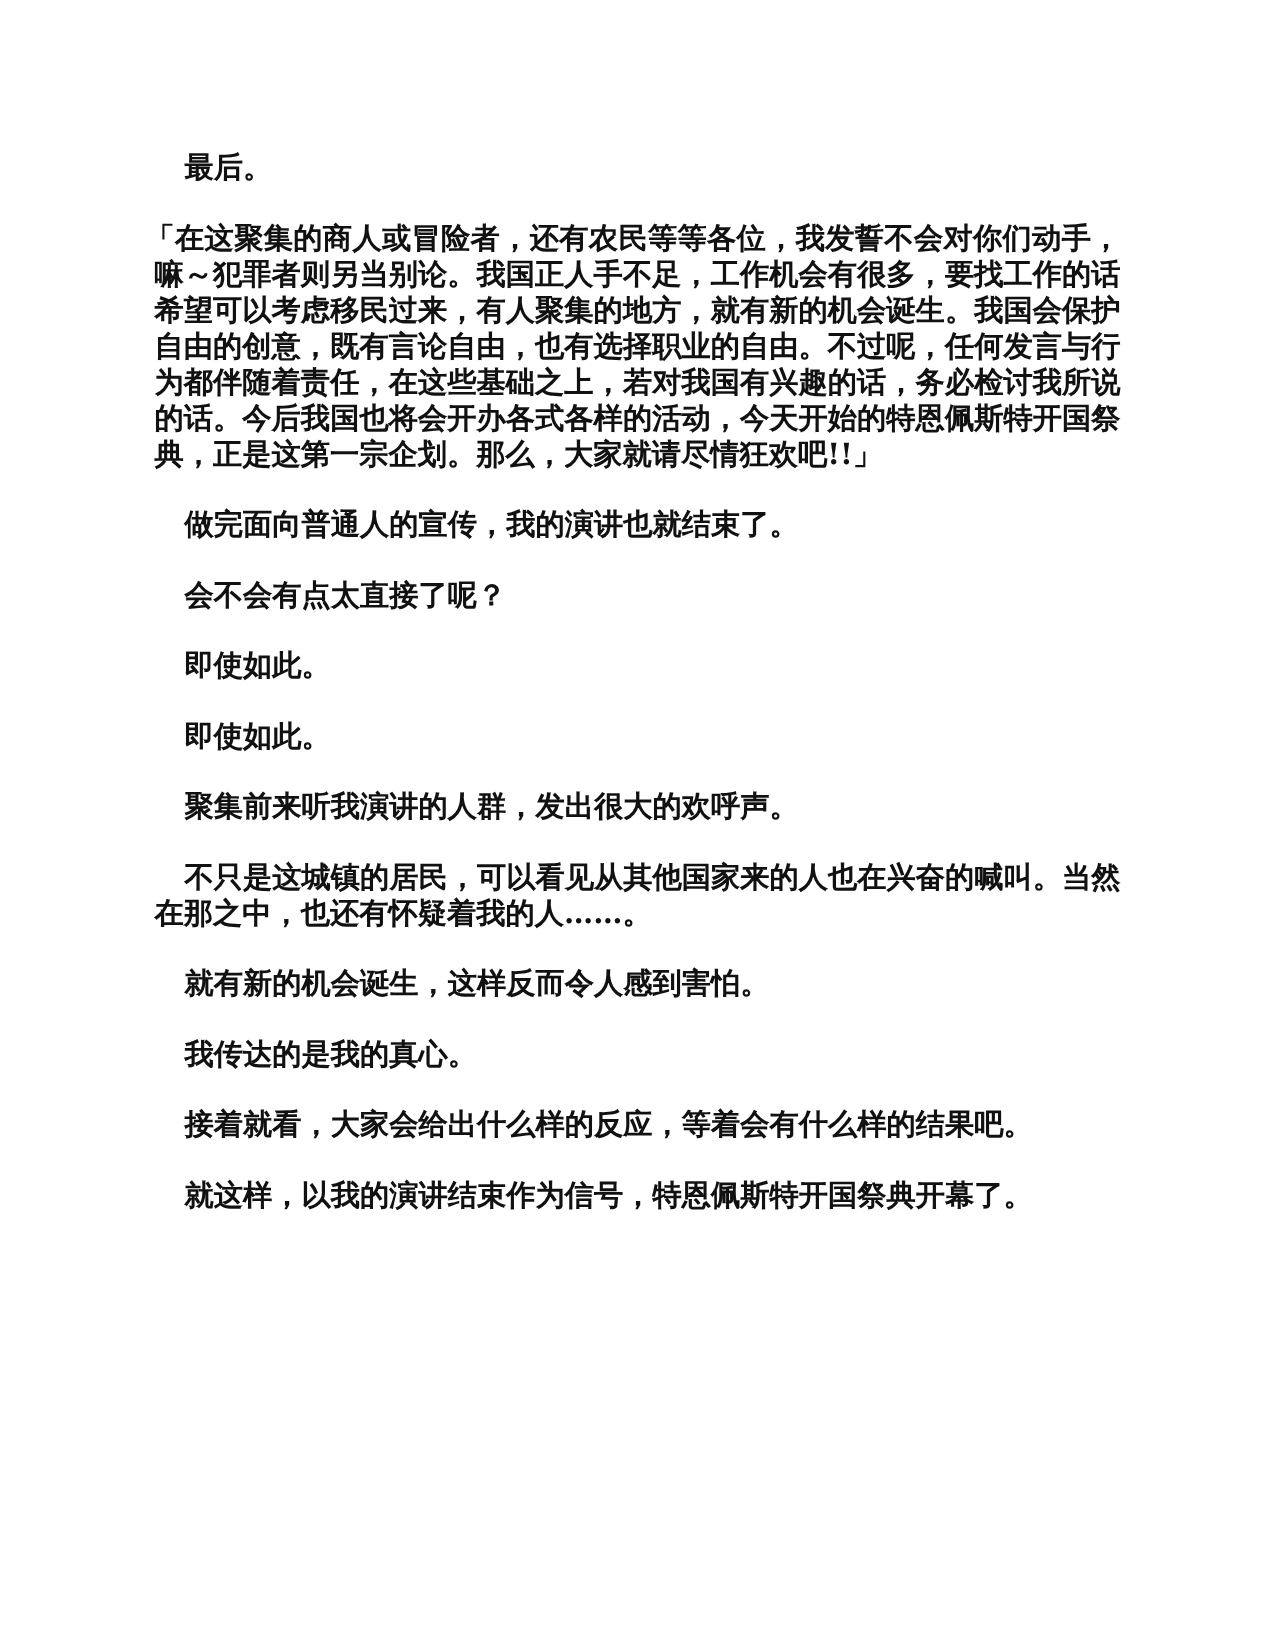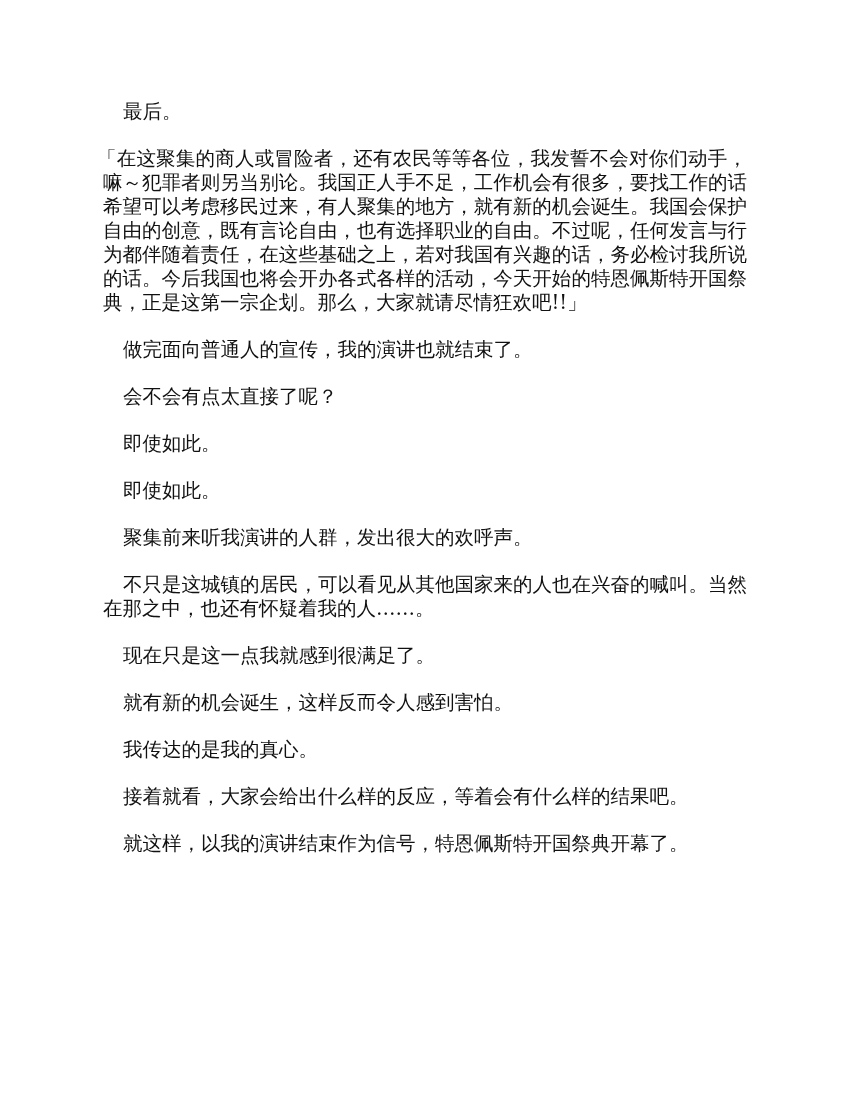--- a/index.html
+++ b/index.html
@@ -21,35 +21,35 @@
       color: #111111;
       font-family: "DejaVu Serif", "Liberation Serif", serif;
       font-size: 19.5px;
       line-height: 24px;
     }
     .para {
       margin: 0 0 23px 0;
       text-indent: 20px;
       text-align: justify;
       word-break: break-all;
+      font-weight: bold;
     }
     .para.quote {
       text-indent: -6px;
     }
   </style>
 </head>
 <body>
 
 <div class="page">
   <p class="para">最后。</p>
   <p class="para quote">「在这聚集的商人或冒险者，还有农民等等各位，我发誓不会对你们动手，嘛～犯罪者则另当别论。我国正人手不足，工作机会有很多，要找工作的话希望可以考虑移民过来，有人聚集的地方，就有新的机会诞生。我国会保护自由的创意，既有言论自由，也有选择职业的自由。不过呢，任何发言与行为都伴随着责任，在这些基础之上，若对我国有兴趣的话，务必检讨我所说的话。今后我国也将会开办各式各样的活动，今天开始的特恩佩斯特开国祭典，正是这第一宗企划。那么，大家就请尽情狂欢吧!!」</p>
   <p class="para">做完面向普通人的宣传，我的演讲也就结束了。</p>
   <p class="para">会不会有点太直接了呢？</p>
   <p class="para">即使如此。</p>
   <p class="para">即使如此。</p>
   <p class="para">聚集前来听我演讲的人群，发出很大的欢呼声。</p>
   <p class="para">不只是这城镇的居民，可以看见从其他国家来的人也在兴奋的喊叫。当然在那之中，也还有怀疑着我的人……。</p>
-  <p class="para">现在只是这一点我就感到很满足了。</p>
   <p class="para">就有新的机会诞生，这样反而令人感到害怕。</p>
   <p class="para">我传达的是我的真心。</p>
   <p class="para">接着就看，大家会给出什么样的反应，等着会有什么样的结果吧。</p>
   <p class="para">就这样，以我的演讲结束作为信号，特恩佩斯特开国祭典开幕了。</p>
 </div>
 
 </body></html>

